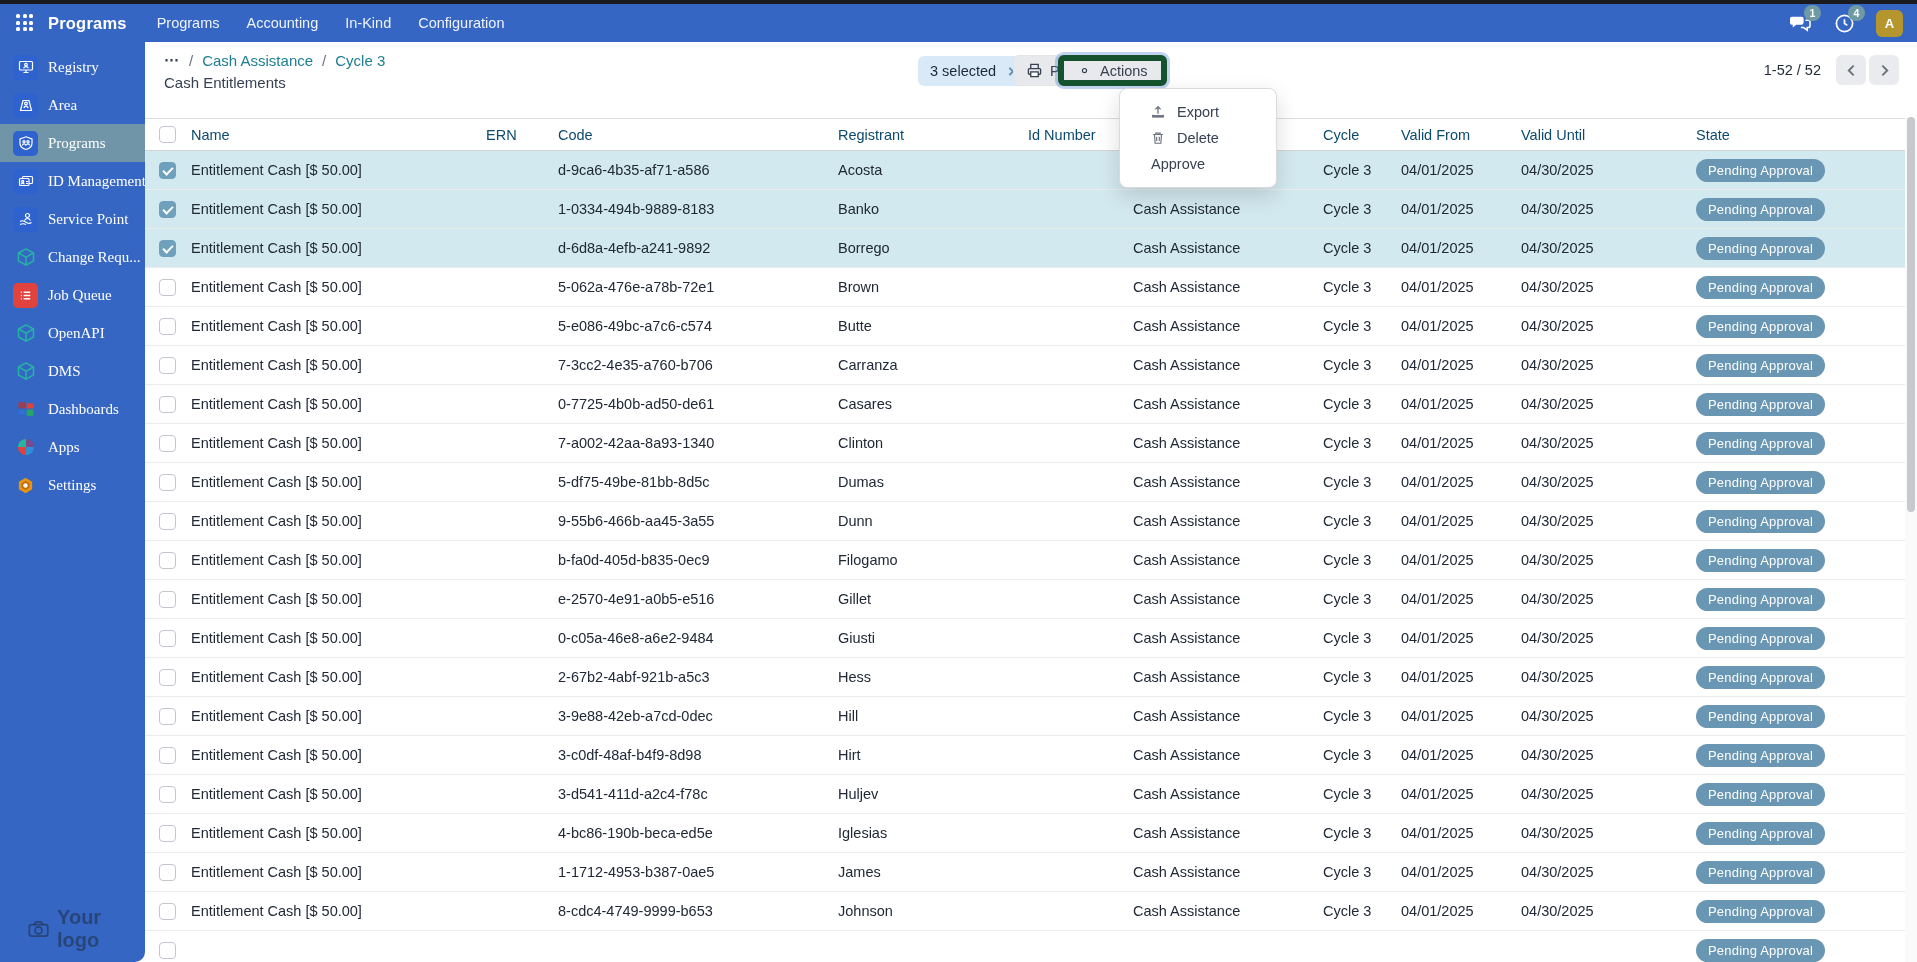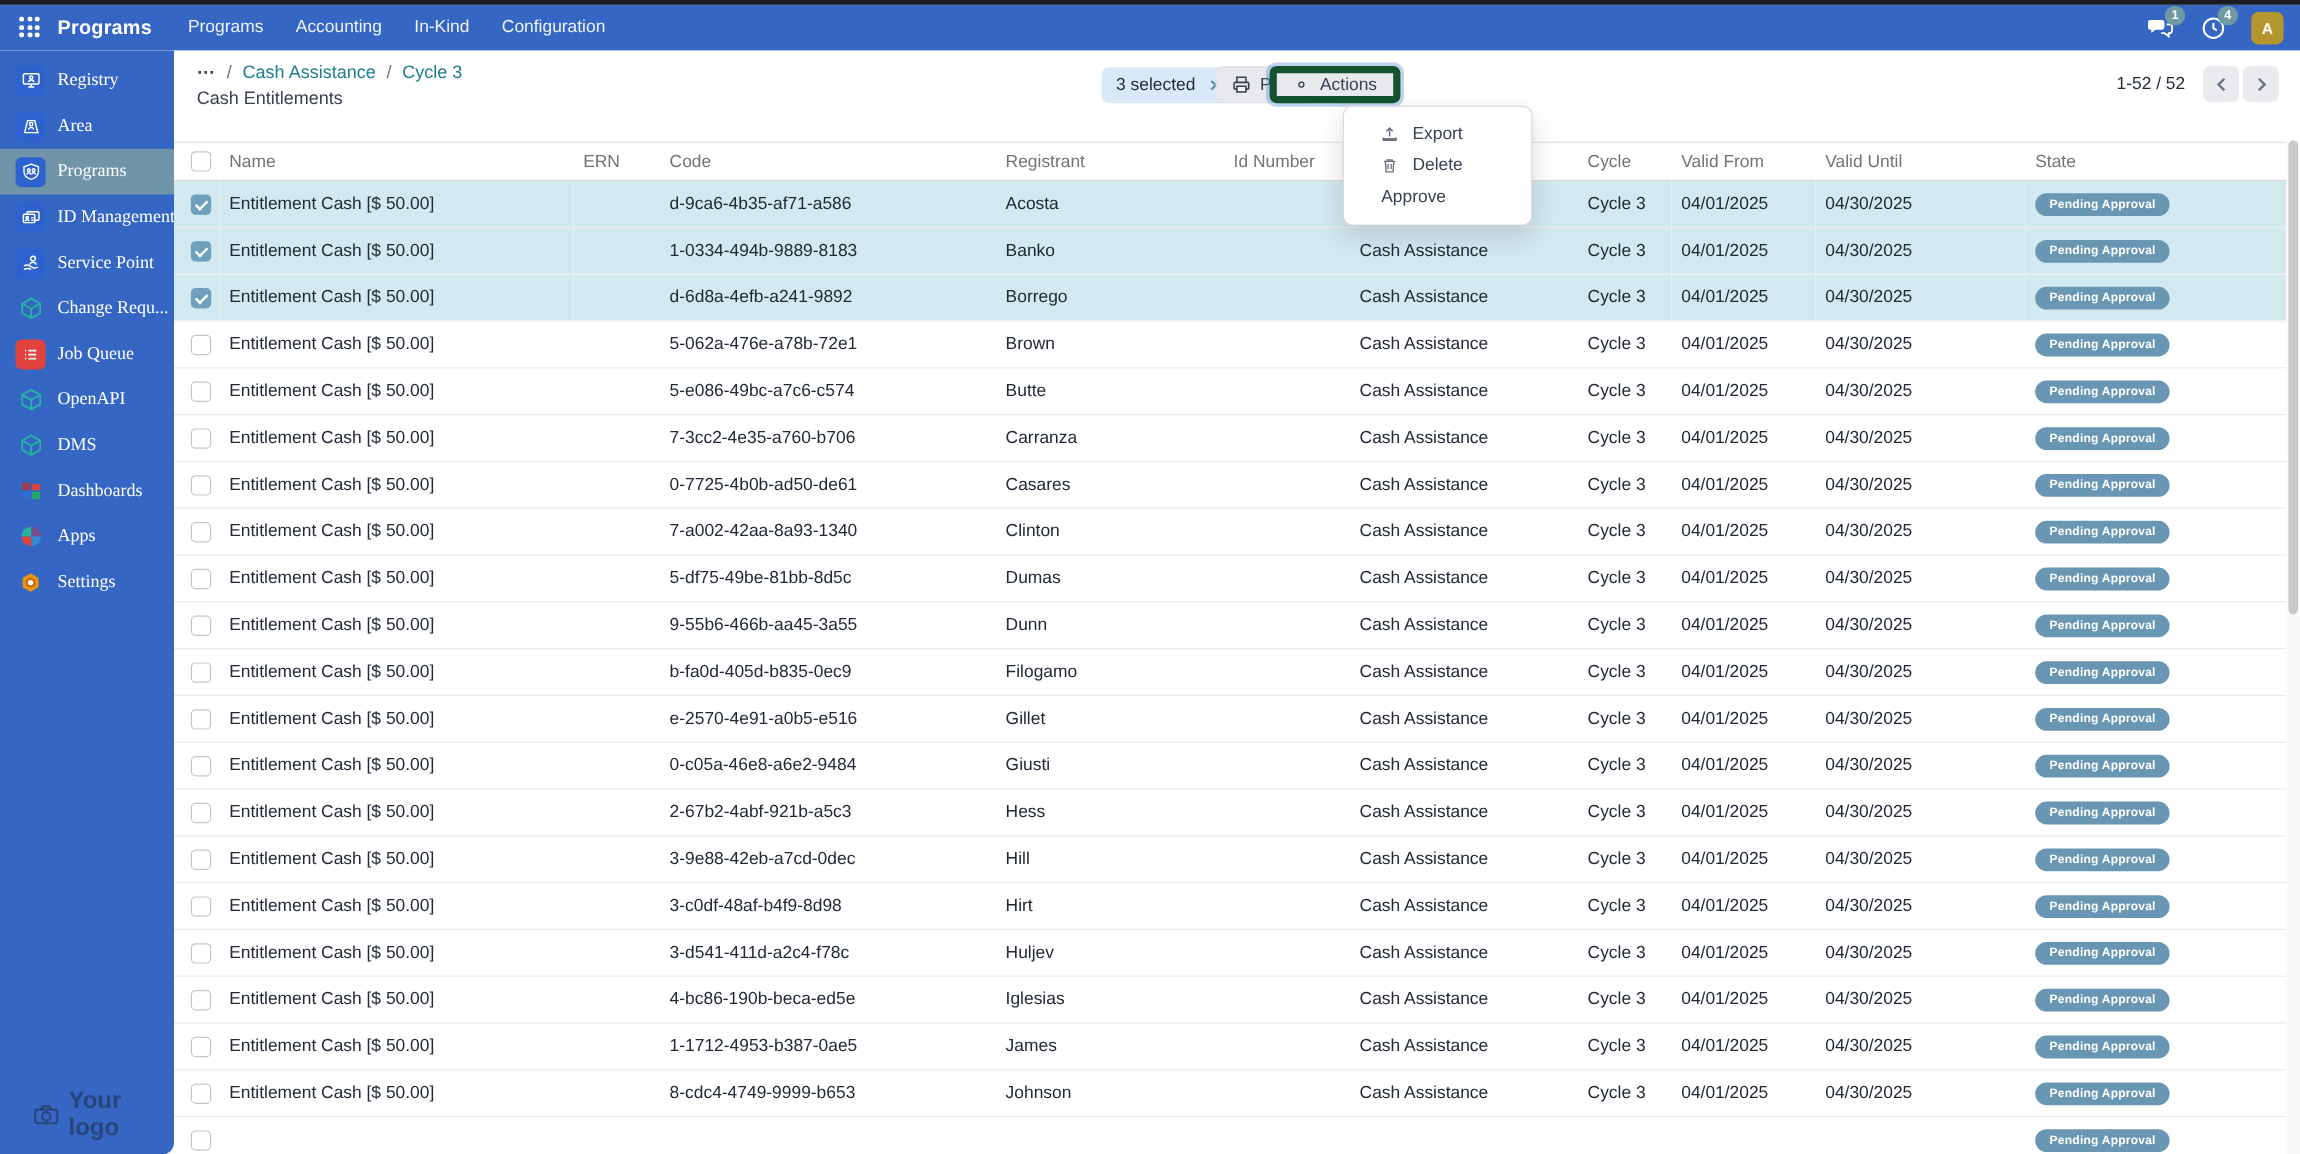--- a/index.html
+++ b/index.html
@@ -56,30 +56,30 @@
   .btn-actions { left:913px; border:6px solid #14532d; box-shadow:0 0 0 3px rgba(78,130,212,.35); }
   .pager { position:absolute; right:18px; top:13px; display:flex; align-items:center; gap:15px; z-index:5; }
   .pager-range { font-size:14.5px; color:#1f2937; cursor:pointer; }
   .pager-btn { width:30px; height:30px; background:#e9ebee; border:none; border-radius:6px; display:flex; align-items:center; justify-content:center; color:#6b7280; cursor:pointer; padding:0; }
   .pager-btn + .pager-btn { margin-left:3px; }
   
   .table-wrap { position:absolute; left:0; top:76px; right:12px; bottom:0; overflow:hidden; }
   table { border-collapse:collapse; table-layout:fixed; width:100%; }
   thead th {
     height:32px; border-top:1px solid #dadce0; border-bottom:1px solid #d3d5d9;
-    font-size:14.5px; font-weight:500; color:#737373; text-align:left; padding:0 8px; background:#fff; white-space:nowrap;
+    font-size:14.5px; font-weight:500; color:#0c4a6e; text-align:left; padding:0 8px; background:#fff; white-space:nowrap;
   }
   tbody td { height:39px; border-bottom:1px solid #ebecee; font-size:14.5px; color:#212936; padding:0 8px; white-space:nowrap; overflow:hidden; }
   tbody tr { cursor:pointer; }
   tbody tr.selected td { background:#d2e9ef; }
   .cell-check { padding-left:14px !important; }
   .cb { width:17px; height:17px; border:1px solid #c3c7cd; border-radius:4px; background:#fff; display:inline-block; position:relative; vertical-align:middle; cursor:pointer; }
   .cb.checked { background:#6fa0bc; border-color:#6fa0bc; }
   .cb.checked::after { content:""; position:absolute; left:3px; top:4px; width:8px; height:4px; border-left:2px solid #fff; border-bottom:2px solid #fff; transform:rotate(-45deg); }
-  .badge { display:inline-block; background:#6996b2; color:#fff; font-size:10px; font-weight:bold; padding:4px 12px; border-radius:999px; letter-spacing:.2px; }
+  .badge { display:inline-block; background:#6996b2; color:#fff; font-size:13px; font-weight:normal; padding:4px 12px; border-radius:999px; letter-spacing:.2px; }
   
   .dropdown {
     position:absolute; left:946px; top:46px; width:158px; background:#fff; border:1px solid #d8dadd;
     border-radius:8px; box-shadow:0 8px 22px rgba(0,0,0,.14); padding:10px 14px; z-index:20;margin-left:28px;
   }
   .dd-item { display:flex; align-items:center; gap:11px; padding:5px 17px; font-size:14.5px; color:#374151; cursor:pointer; }
   .dd-item .dd-ico { width:15px; display:flex; color:#6b7280; }
   
   .scroll-track { position:absolute; right:0; top:76px; width:12px; bottom:0; background:#fafafa; }
   .scroll-thumb { position:absolute; right:2px; top:75px; width:8px; height:395px; background:#c7c9cc; border-radius:4px; cursor:pointer; }

